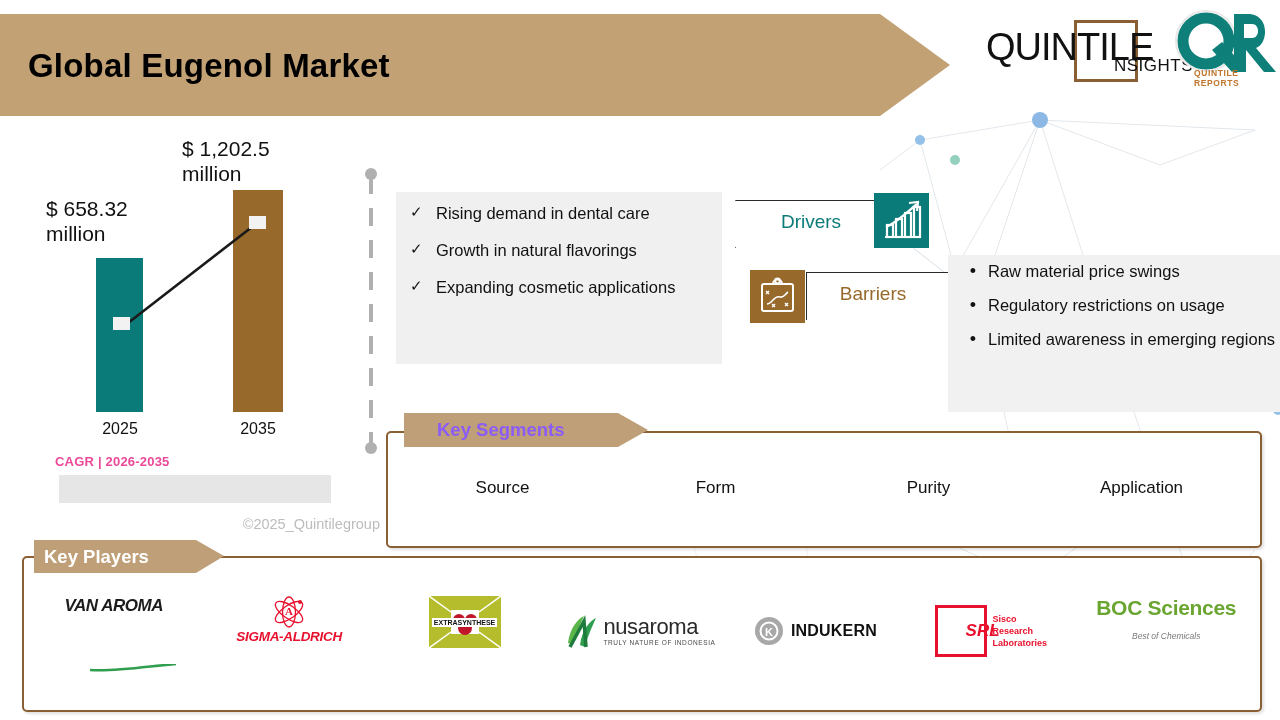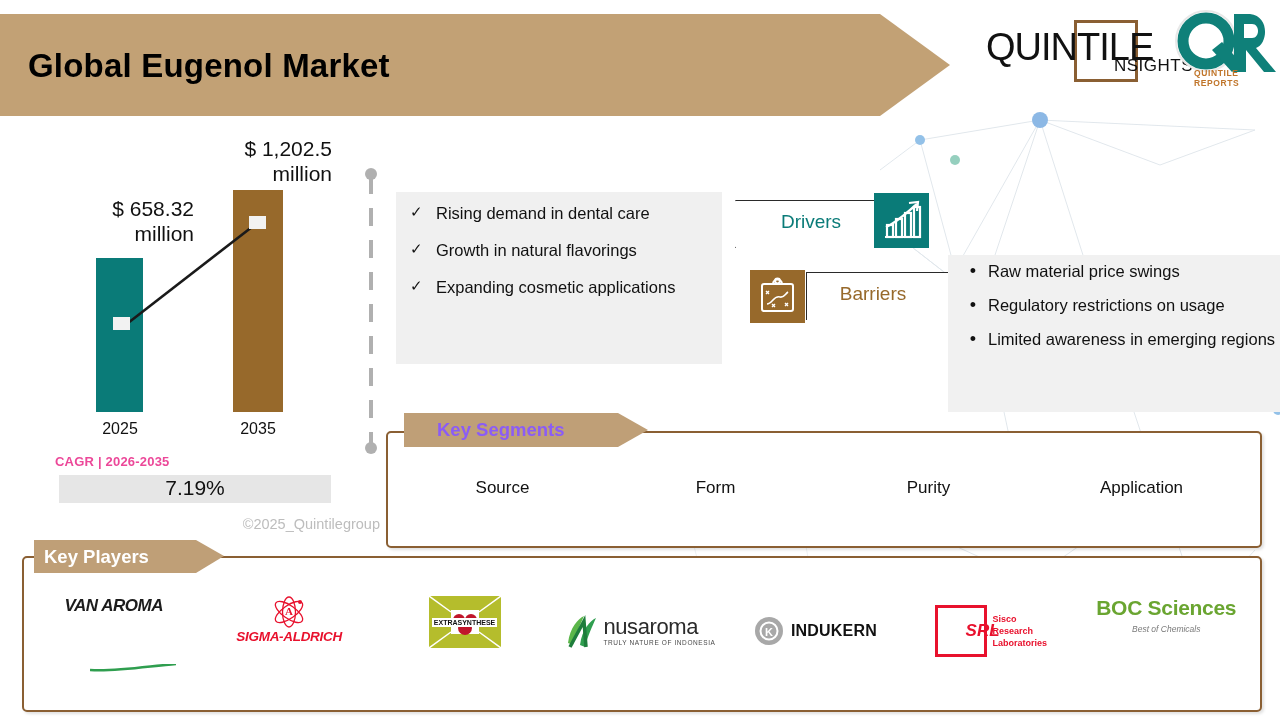--- a/index.html
+++ b/index.html
@@ -45,21 +45,21 @@
   .logo-qrtext{
     position:absolute;left:208px;top:62px;font-size:8.5px;color:#c0752a;
     letter-spacing:.6px;font-weight:bold;
   }
 
   
   .chart-zone{position:absolute;left:0;top:130px;width:350px;height:410px;}
   .bar{position:absolute;}
   .bar-teal{left:96px;top:258px;width:47px;height:154px;background:#0a7b78;}
   .bar-brown{left:233px;top:190px;width:50px;height:222px;background:#97692b;}
-  .val-lbl{position:absolute;text-align:right;font-size:21px;line-height:25px;color:#111;}
+  .val-lbl{position:absolute;text-align:left;font-size:21px;line-height:25px;color:#111;}
   .val-2025{left:46px;top:196px;width:148px;}
   .val-2035{left:182px;top:136px;width:150px;}
   .yr{position:absolute;font-size:16px;color:#111;text-align:center;}
   .yr-2025{left:70px;top:420px;width:100px;}
   .yr-2035{left:208px;top:420px;width:100px;}
   .trend-svg{position:absolute;left:0;top:130px;width:350px;height:300px;}
   .cagr-lbl{
     position:absolute;left:55px;top:454px;width:290px;text-align:left;
     font-size:13px;font-weight:bold;color:#ec4899;letter-spacing:.2px;
   }
@@ -183,21 +183,21 @@
   .lg-nusa .n1{font-size:22px;color:#2b2b2b;letter-spacing:-.4px;}
   .lg-nusa .n2{font-size:6.5px;color:#4a4a4a;letter-spacing:.6px;margin-top:2px;}
   .lg-induk{display:flex;align-items:center;gap:7px;}
   .lg-induk .nm{font-size:16px;font-weight:bold;color:#111;letter-spacing:.2px;}
   .lg-srl{display:flex;align-items:center;gap:6px;}
   .lg-srl .mk{width:46px;height:46px;border:3px solid #e8112d;display:flex;align-items:center;justify-content:center;}
   .lg-srl .mk span{font-size:17px;font-weight:bold;color:#e8112d;font-style:italic;margin-left:44px;}
   .lg-srl .tx{font-size:9px;font-weight:bold;color:#e8112d;line-height:12px;}
   .lg-boc{text-align:center;}
   .lg-boc .n1{font-size:21px;font-weight:bold;color:#6aa531;letter-spacing:-.3px;}
-  .lg-boc .n2{font-size:8.5px;font-style:italic;color:#7a7a7a;margin-top:4px;}
+  .lg-boc .n2{font-size:8.5px;font-style:italic;color:#7a7a7a;margin-top:11px;}
 </style>
 </head>
 <body>
 
 <div id="canvas">
 
   <svg class="bg-net" viewBox="0 0 420 560">
     <g stroke="#c9d4dd" stroke-width="1" fill="none">
       <path d="M20 60 L60 30 L180 10 L300 55 L395 20"></path>
       <path d="M60 30 L95 160 L180 10"></path>
@@ -281,21 +281,20 @@
     <line x1="128" y1="193" x2="257" y2="93" stroke="#1a1a1a" stroke-width="2.6"></line>
     <rect x="113" y="187" width="17" height="13" fill="#f2f2f2"></rect>
     <rect x="249" y="86" width="17" height="13" fill="#f2f2f2"></rect>
   </svg>
 
   <div class="yr yr-2025">2025</div>
   <div class="yr yr-2035">2035</div>
 
   <div class="cagr-lbl">CAGR | 2026-2035</div>
   <div class="cagr-band"></div>
-  <div class="cagr-val">7.19%</div>
   <div class="copyright">©2025_Quintilegroup</div>
 
   <svg class="divider" viewBox="0 0 26 286">
     <line x1="13" y1="8" x2="13" y2="278" stroke="#b0b0b0" stroke-width="4" stroke-dasharray="18 14"></line>
     <circle cx="13" cy="6" r="6" fill="#b0b0b0"></circle>
     <circle cx="13" cy="280" r="6" fill="#b0b0b0"></circle>
   </svg>
 
   <div class="drv-box"></div>
   <div class="drv-list">

